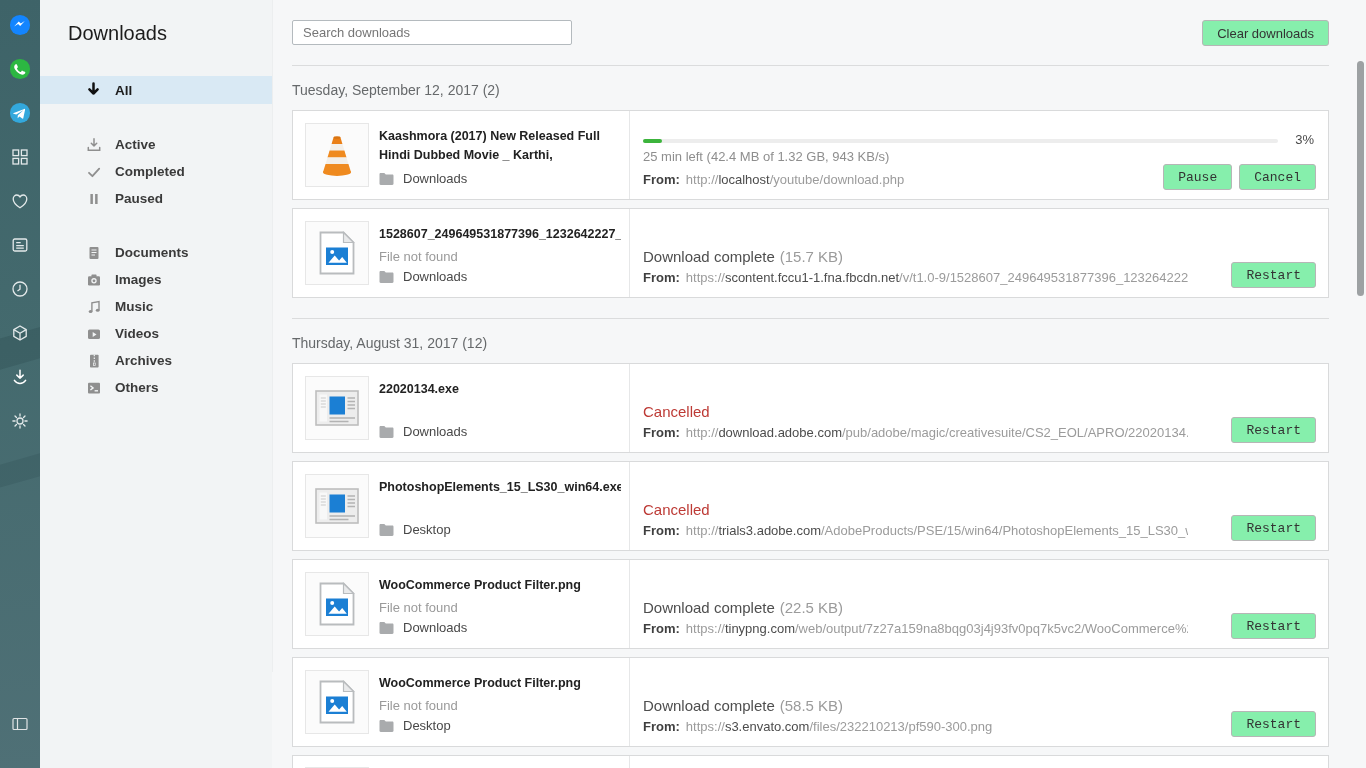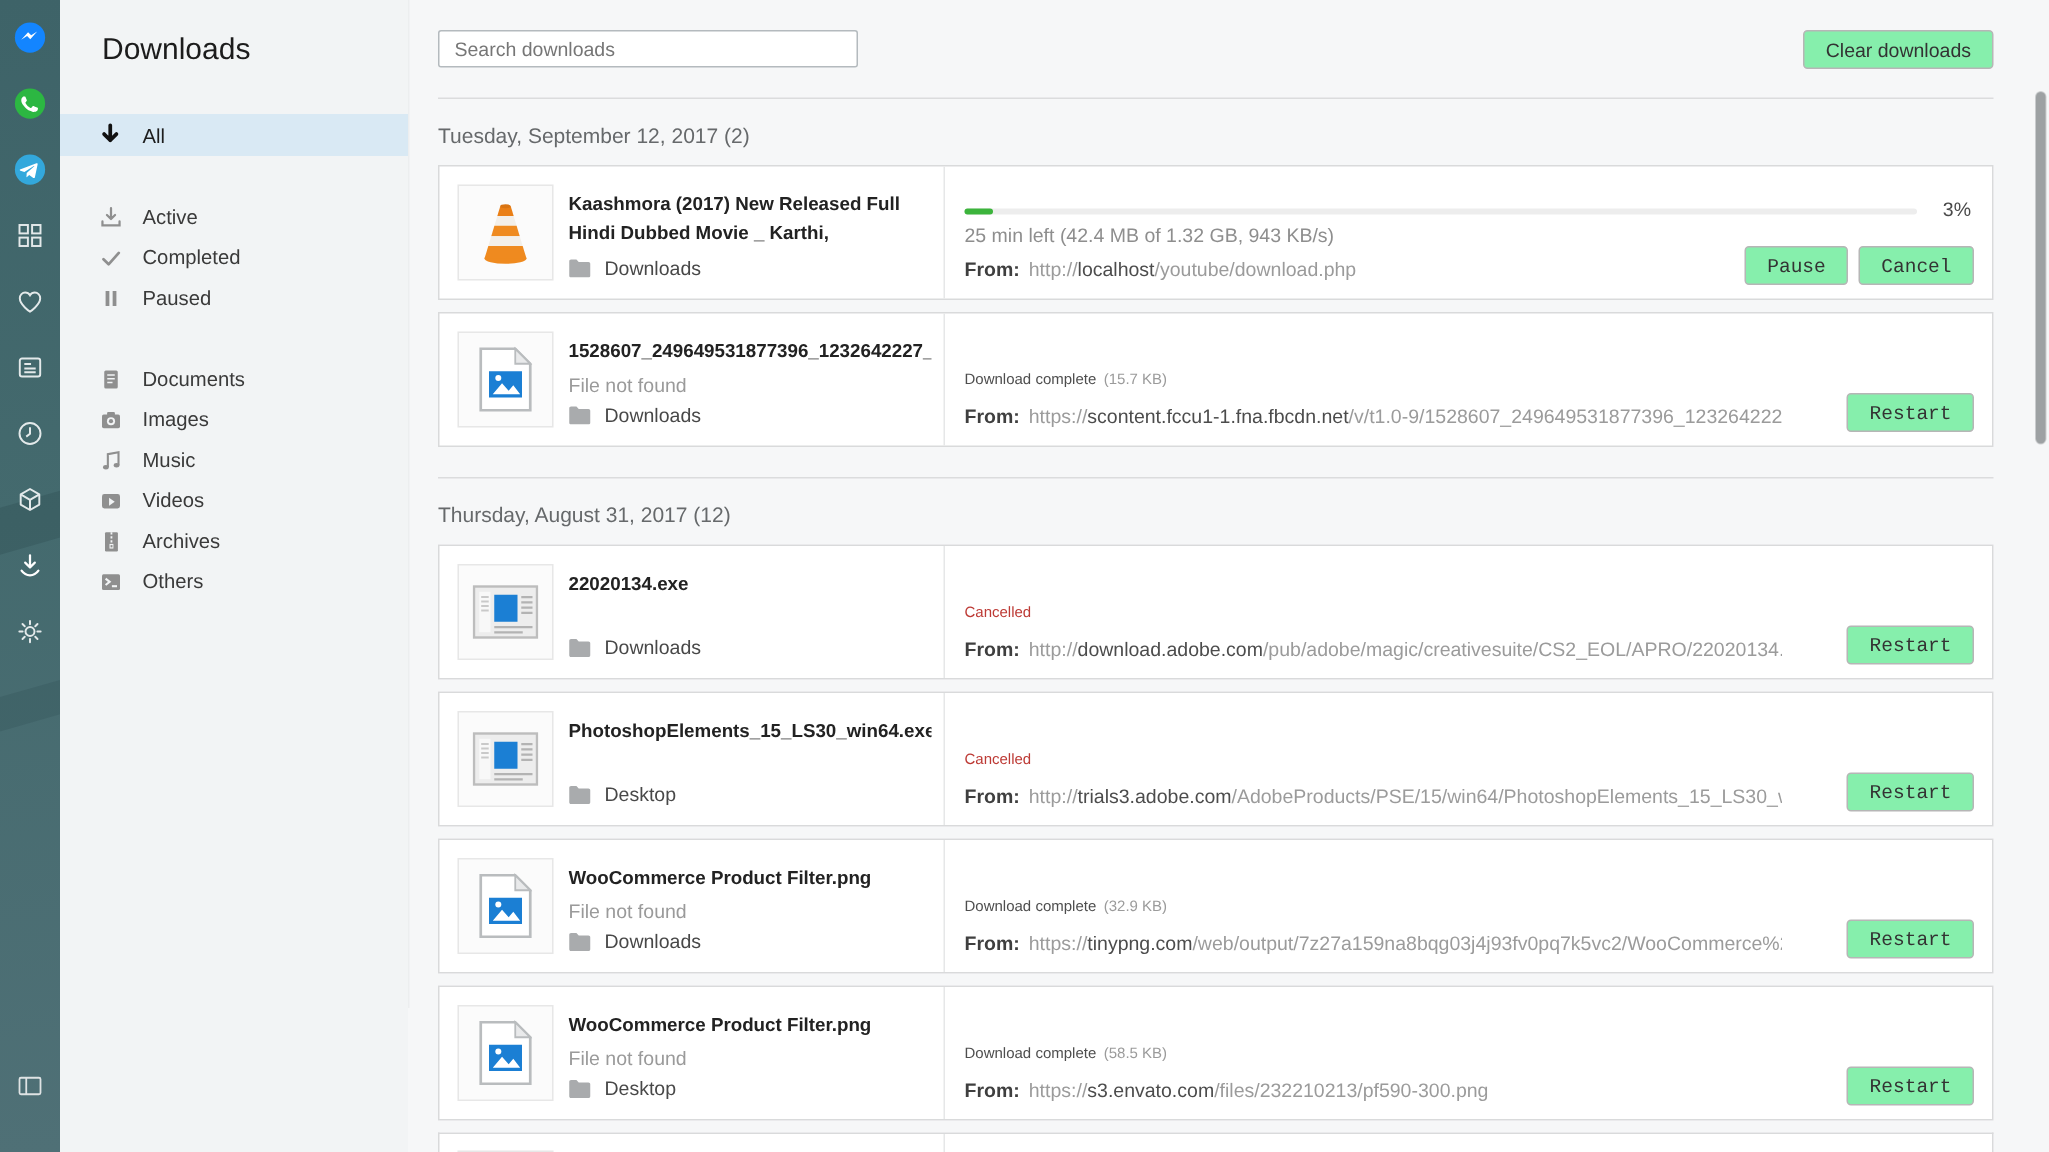--- a/index.html
+++ b/index.html
@@ -14,21 +14,21 @@
   .rail::after { content:""; position:absolute; left:-30px; top:458px; width:110px; height:22px;
     background:rgba(22,48,54,.13); transform:rotate(-16deg); }
   .rail-icons { position:relative; z-index:2; display:flex; flex-direction:column; align-items:center; padding-top:13px; }
   .rail-icon { width:24px; height:24px; margin-bottom:20px; display:flex; align-items:center; justify-content:center; cursor:pointer; }
   .rail-bottom { position:absolute; z-index:2; bottom:12px; left:0; width:40px; display:flex; justify-content:center; cursor:pointer; }
 
   
   .sidebar { position:fixed; left:40px; top:0; width:232px; height:768px; background:#f2f4f5; }
   .side-title { font-size:20px; color:#1c1c1c; padding:22px 0 0 28px; }
   .side-filters { margin-top:31px; }
-  .side-row { display:flex; align-items:center; height:27px; padding-left:25px; font-size:13.5px; color:#3a3a3a; cursor:pointer; }
+  .side-row { display:flex; align-items:center; height:27px; padding-left:45px; font-size:13.5px; color:#3a3a3a; cursor:pointer;font-weight:bold; }
   .side-row.selected { background:#d9e9f4; height:28px; color:#1d1d1d; }
   .side-row .icn { width:17px; height:17px; margin-right:13px; display:flex; align-items:center; justify-content:center; }
   .side-cats { margin-top:27px; }
   .side-gap { height:27px; }
 
   
   .main { position:absolute; left:272px; top:0; right:16px; height:672px; padding:0 21px 0 19px;
     background:#f6f7f8; border-left:1px solid #eceeef; }
   .toolbar { position:relative; padding-top:20px; height:45px; }
   .search { width:280px; height:25px; border:1px solid #b4babe; border-radius:2px; background:#fff;
@@ -53,21 +53,21 @@
   .ftitle.one-line { white-space:nowrap; }
   .fsub { font-size:13px; color:#9a9a9a; margin-top:5px; }
   .folder-row { position:absolute; left:86px; bottom:13px; display:flex; align-items:center; font-size:13px; color:#484848; }
   .folder-row .fic { margin-right:9px; display:flex; }
 
   .card-right { position:relative; flex:1; }
   .track { position:absolute; left:13px; right:50px; top:28px; height:4px; background:#ededed; border-radius:2px; }
   .fill { height:4px; border-radius:2px; }
   .pct { position:absolute; top:21px; right:14px; font-size:13px; color:#4a4a4a; }
   .pdetail { position:absolute; left:13px; top:38px; font-size:13px; color:#8e8e8e; white-space:nowrap; }
-  .line1 { position:absolute; left:13px; top:39px; font-size:10px; white-space:nowrap; }
+  .line1 { position:absolute; left:13px; top:39px; font-size:15px; white-space:nowrap; }
   .status-complete { color:#4e4e4e; }
   .fsize { color:#9b9b9b; margin-left:5px; }
   .line2 { position:absolute; left:13px; top:61px; right:140px; font-size:13px; color:#9b9b9b;
     white-space:nowrap; overflow:hidden; display:flex; align-items:center; }
   .from { font-weight:bold; color:#3f3f3f; margin-right:6px; flex:none; }
   .dom { color:#4c4c4c; }
   .btns { position:absolute; right:12px; top:53px; display:flex; gap:7px;font-family:Liberation Mono, monospace; }
 
   .scroll-thumb { position:fixed; right:2px; top:61px; width:7px; height:235px; background:#9da1a3; border-radius:3.5px; cursor:pointer; z-index:9; }
 </style>
@@ -453,21 +453,21 @@
               <div class="folder-row">
                 <span class="fic" style="display: flex;">
                   <svg width="15" height="13" viewBox="0 0 15 13">
                     <path d="M.5 2.2C.5 1.5 1 1 1.7 1h3.6l1.5 1.6h6.5c.7 0 1.2.5 1.2 1.2v8c0 .7-.5 1.2-1.2 1.2H1.7C1 13 .5 12.5.5 11.8z" fill="#a9abad"></path>
                   </svg>
                 </span>
                 <span>Downloads</span>
               </div>
             </div>
             <div class="card-right">
-              <div class="line1"><span class="status-complete">Download complete</span><span class="fsize">(32.9 KB)</span></div>
+              <div class="line1"><span class="status-complete">Download complete</span><span class="fsize">(22.5 KB)</span></div>
               <div class="line2">
                 <span class="from">From:</span>
                 <span>https://</span>
                 <span class="dom">tinypng.com</span>
                 <span>/web/output/7z27a159na8bqg03j4j93fv0pq7k5vc2/WooCommerce%20Product%20Filt...</span>
               </div>
               <div class="btns">
                 <button class="btn">Restart</button>
               </div>
             </div>

